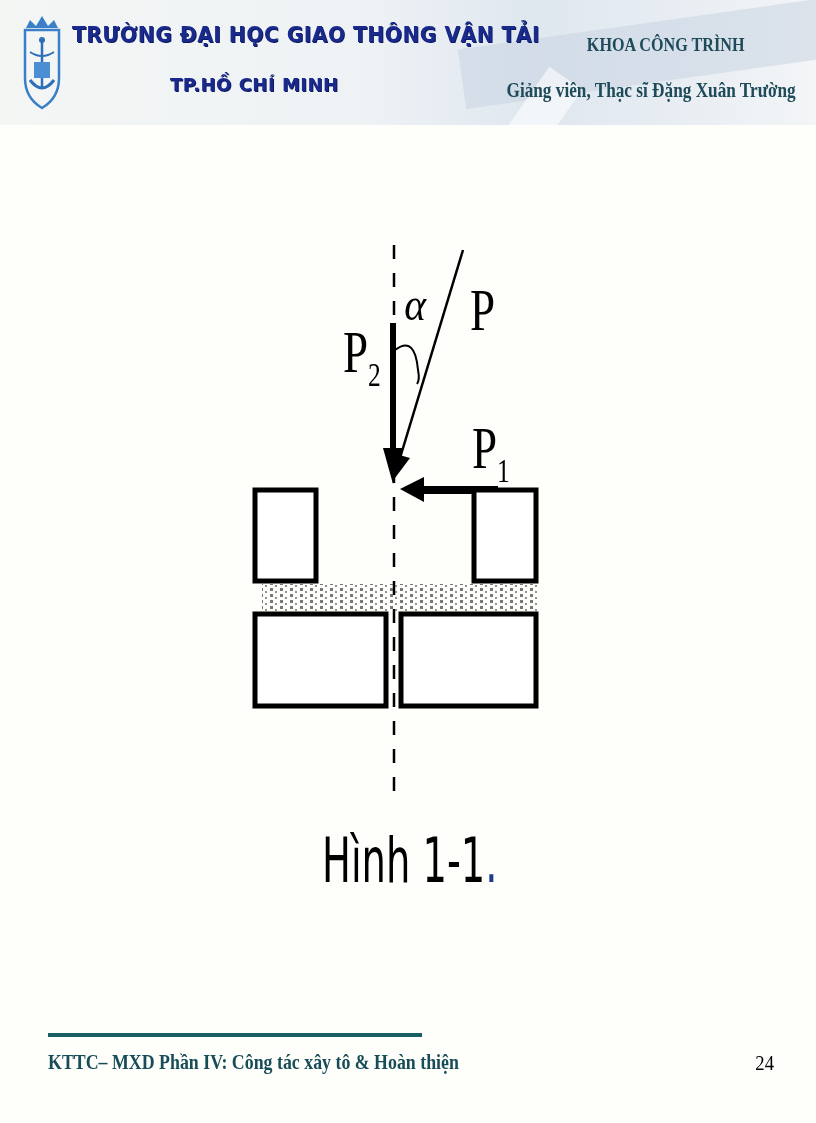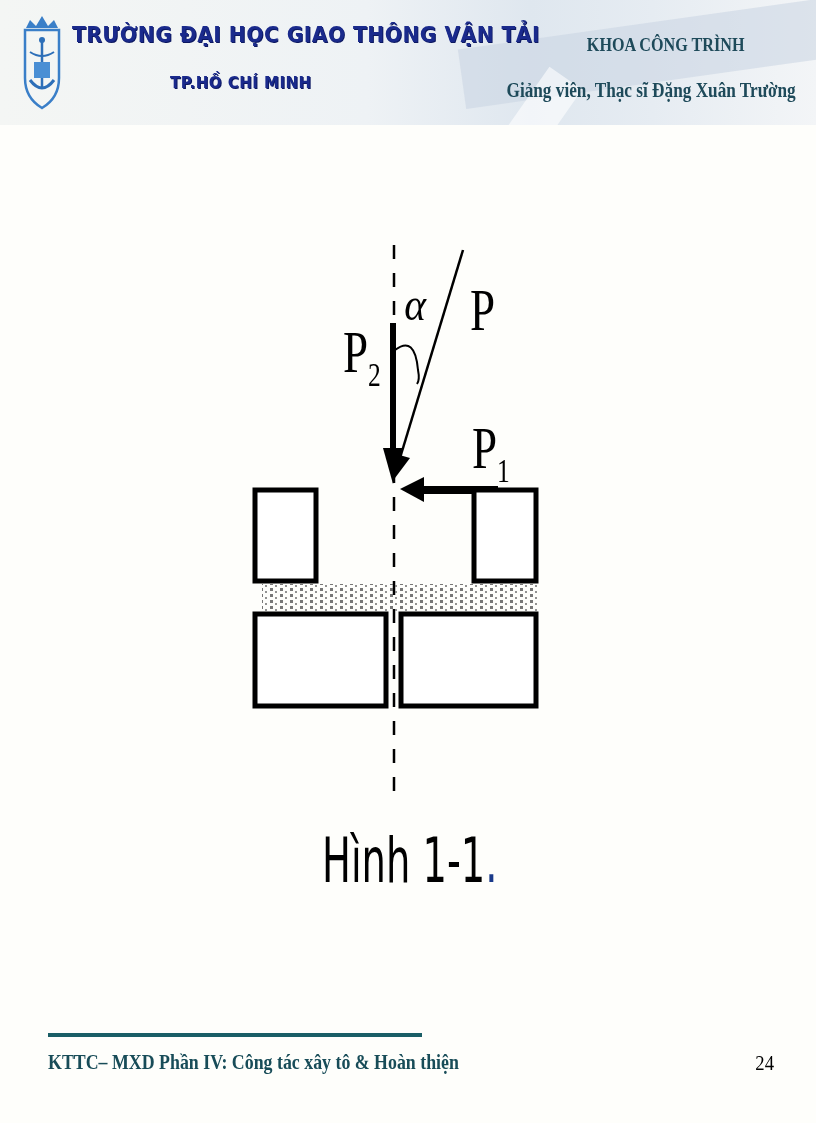--- a/index.html
+++ b/index.html
@@ -29,21 +29,21 @@
   .school-line1 {
     position: absolute; left: 72px; top: 22px; width: 350px;
     font-family: "DejaVu Sans", sans-serif; font-weight: bold; font-size: 22px;
     color: #1a2a8c; letter-spacing: 0.5px;
     transform: scaleX(0.92); transform-origin: left;
     white-space: nowrap;
     text-shadow: 1px 1px 0 #0c1860;
   }
   .school-line2 {
     position: absolute; left: 170px; top: 74px;
-    font-family: "DejaVu Sans", sans-serif; font-weight: bold; font-size: 15px;
+    font-family: "DejaVu Sans", sans-serif; font-weight: bold; font-size: 18px;
     color: #1a2a8c; letter-spacing: 0.5px;
     white-space: nowrap;
     text-shadow: 1px 1px 0 #0c1860;
   }
   .faculty {
     position: absolute; right: 72px; top: 34px;
     font-family: "Liberation Serif", serif; font-weight: bold; font-size: 19px;
     color: #1e4a5a; white-space: nowrap;
     transform: scaleX(0.85); transform-origin: right;
   }

